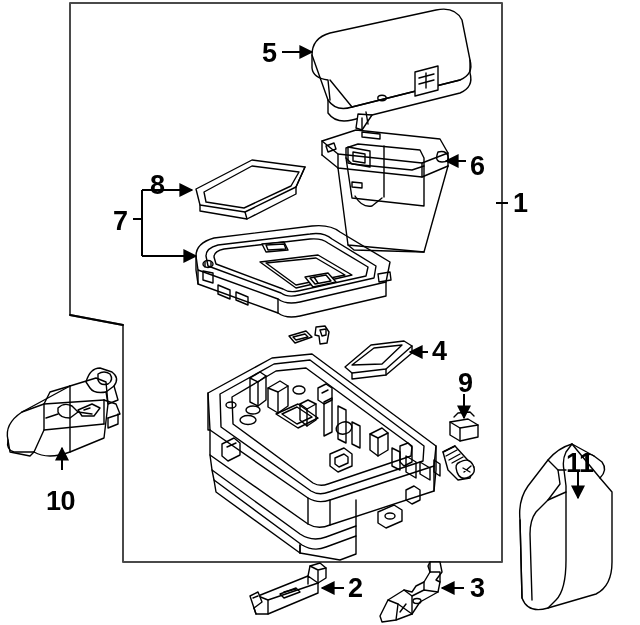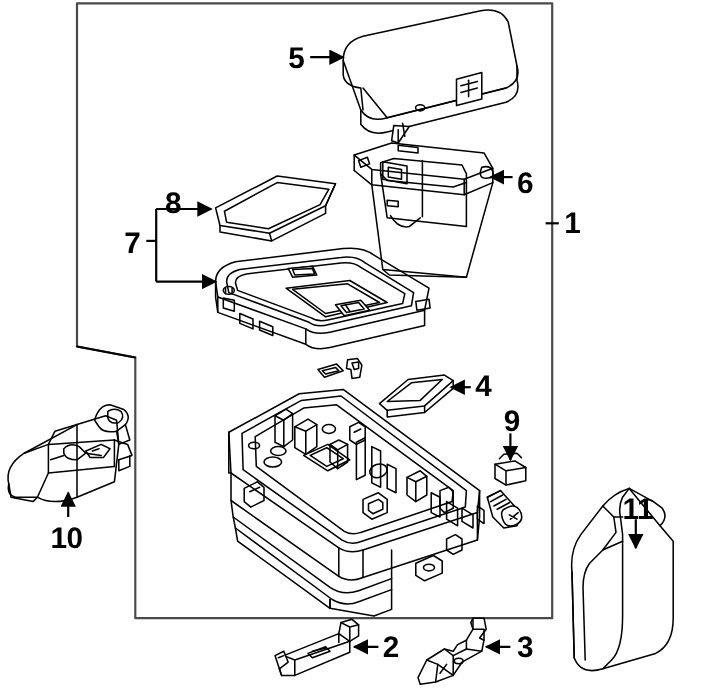--- a/index.html
+++ b/index.html
@@ -307,16 +307,16 @@
 
 <div class="lbl" style="left:513px;top:190px;">1</div>
 <div class="lbl" style="left:348px;top:575px;">2</div>
 <div class="lbl" style="left:470px;top:575px;">3</div>
 <div class="lbl" style="left:432px;top:338px;">4</div>
 <div class="lbl" style="left:262px;top:40px;">5</div>
 <div class="lbl" style="left:470px;top:153px;">6</div>
 <div class="lbl" style="left:113px;top:208px;">7</div>
 <div class="lbl" style="left:150px;top:172px;">8</div>
 <div class="lbl" style="left:458px;top:370px;">9</div>
-<div class="lbl" style="left:46px;top:476px;">10</div>
+<div class="lbl" style="left:46px;top:488px;">10</div>
 <div class="lbl" style="left:566px;top:450px;">11</div>
 
 </div>
 
 </body></html>

